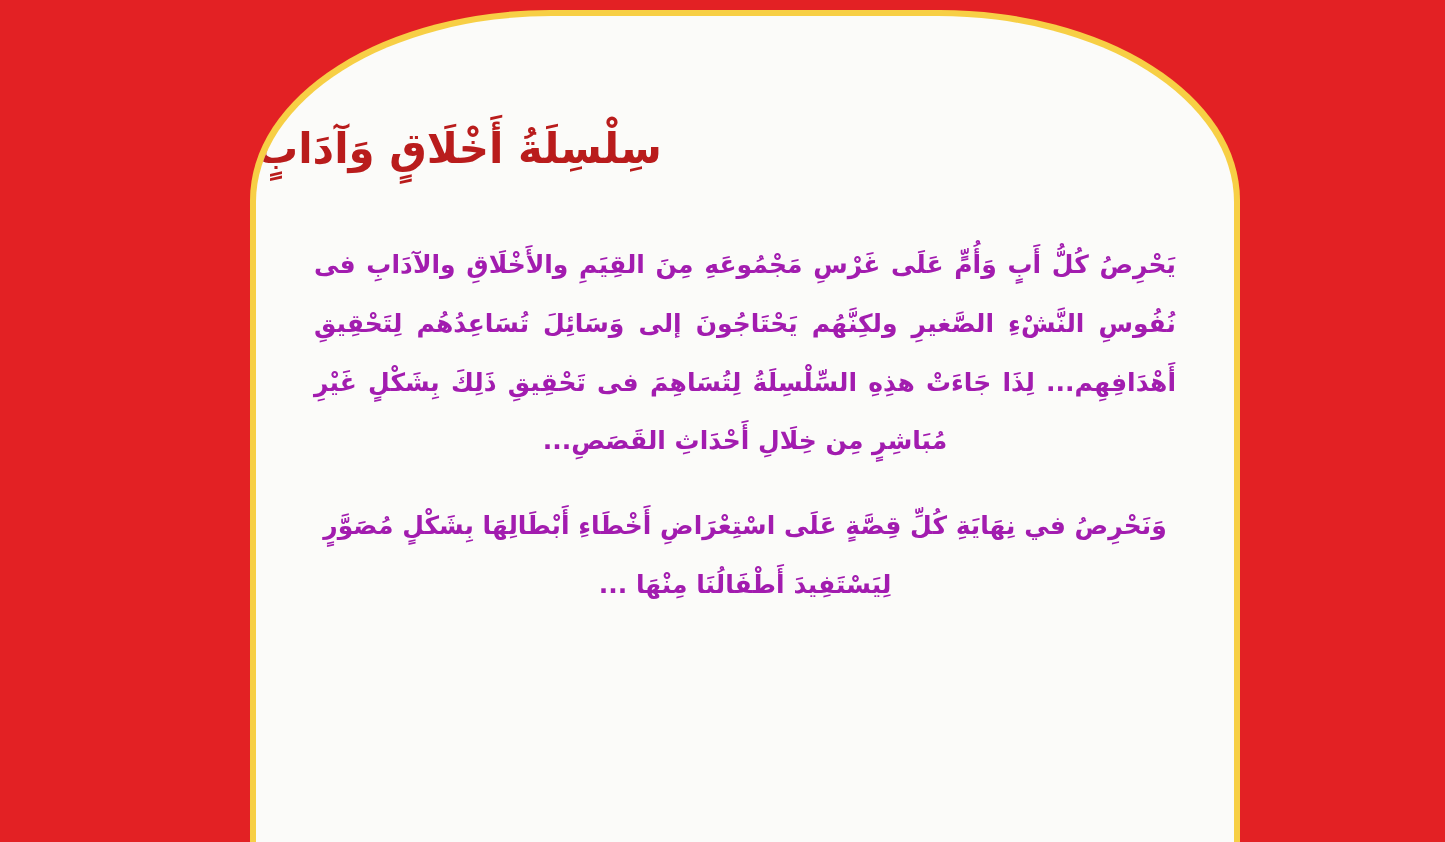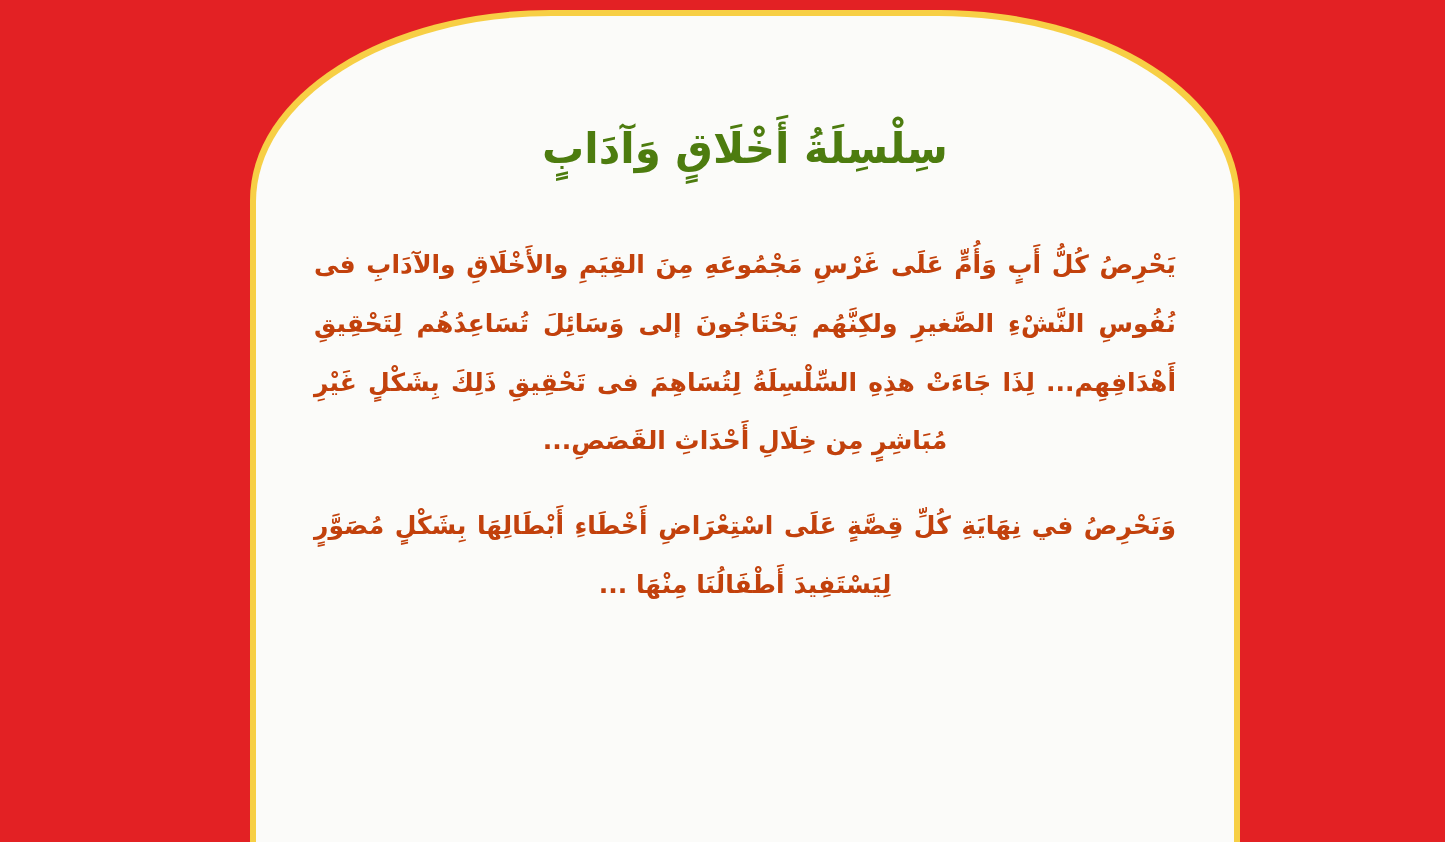--- a/index.html
+++ b/index.html
@@ -44,53 +44,54 @@
     border-top-right-radius: 296px 186px;
     box-sizing: border-box;
     overflow: hidden;
   }
 
   .series-title {
     position: absolute;
     top: 108px;
     left: 0;
     right: 0;
-    text-align: center;
-    color: #4d7c0f;
+    text-align: left;
+    color: #b91c1c;
     font-family: "DejaVu Sans", sans-serif;
     font-weight: bold;
     font-size: 42px;
     line-height: 1.2;
     letter-spacing: 0;
     direction: rtl;
   }
 
   .body-text {
     position: absolute;
     top: 220px;
     left: 58px;
     right: 58px;
     direction: rtl;
     text-align: justify;
     text-align-last: center;
-    color: #c2410c;
+    color: #a21caf;
     font-family: "DejaVu Sans", sans-serif;
     font-weight: bold;
     font-size: 25px;
     line-height: 2.35;
   }
   .body-text p {
     margin: 0 0 26px 0;
   }
   .body-text p.p-1 {
     text-align: justify;
     text-align-last: center;
   }
   .body-text p.p-2,
   .body-text p.p-3 {
+    text-align: center;
   }
 </style>
 </head>
 <body>
 
 <div class="page">
 
   <div class="panel-outer">
     <div class="panel-inner">
 

